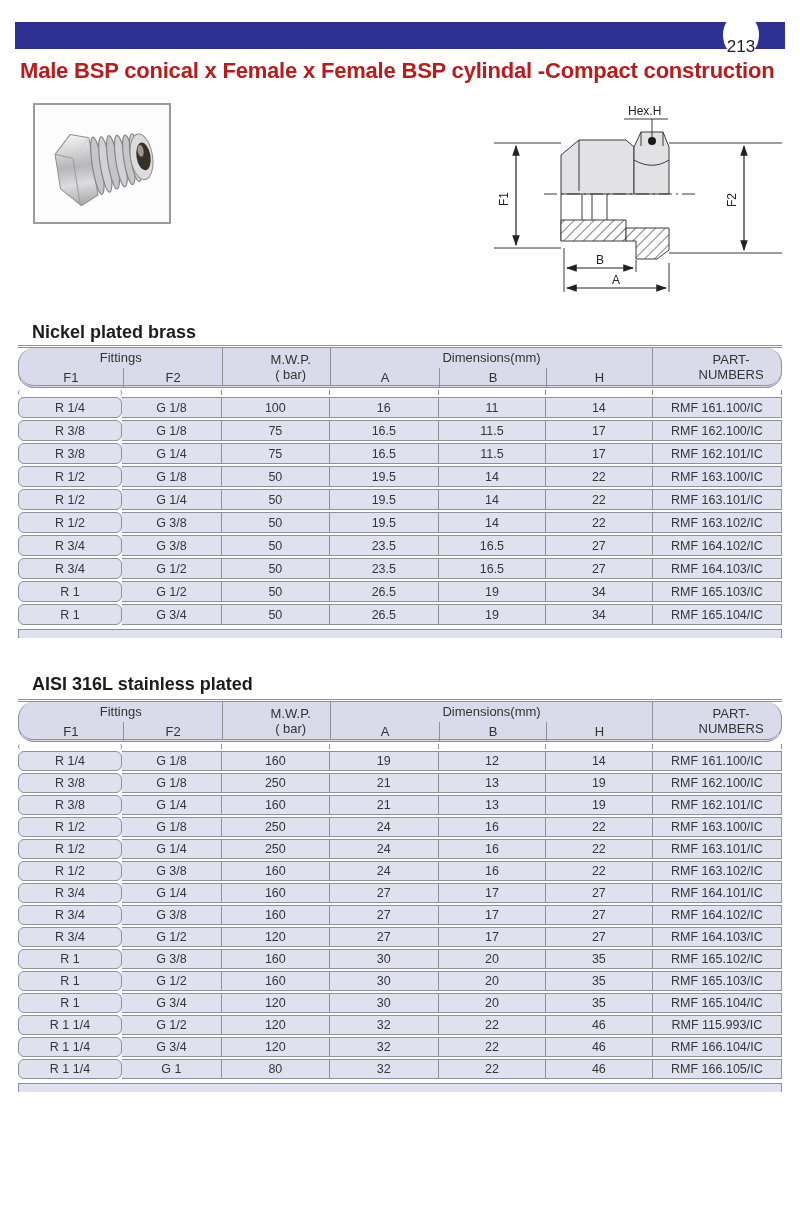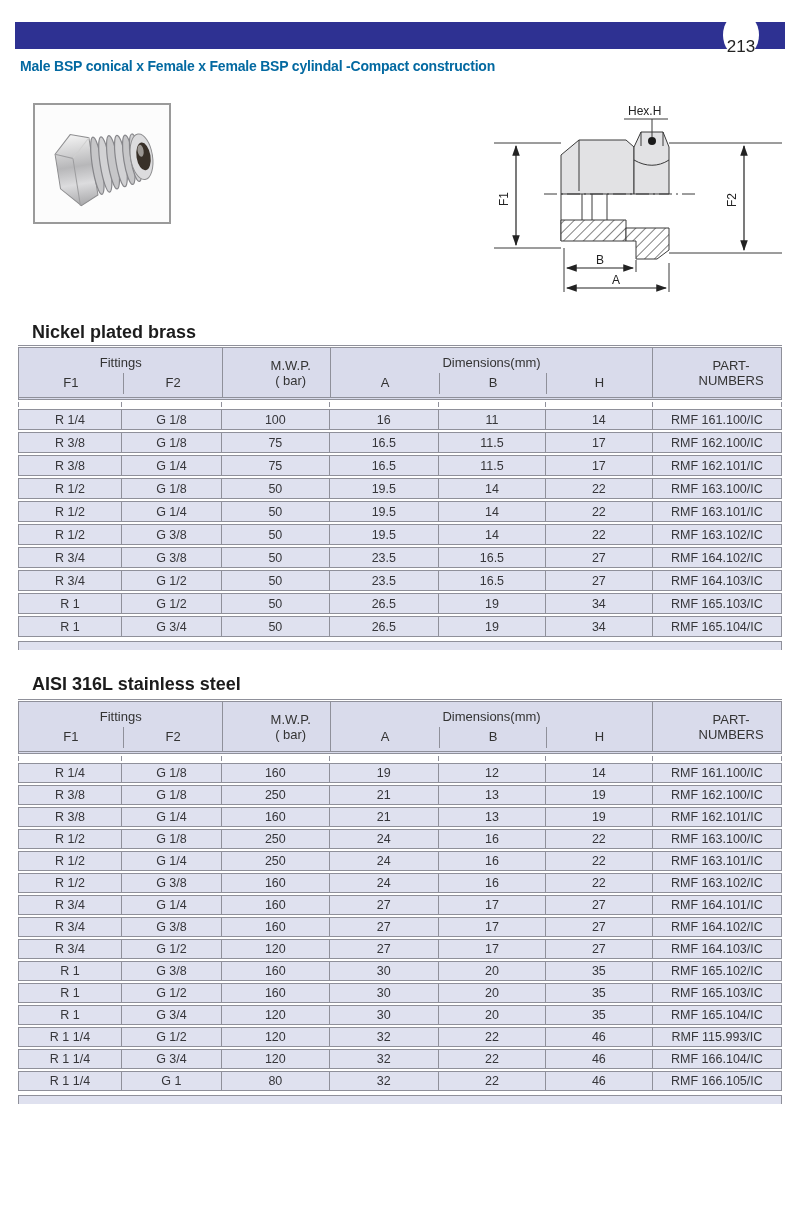--- a/index.html
+++ b/index.html
@@ -4,53 +4,53 @@
 <style>
   html,body{margin:0;padding:0;background:#fff;}
   body{width:800px;height:1225px;font-family:"Liberation Sans",sans-serif;color:#2c2c30;position:relative;overflow:hidden;}
   .page{position:absolute;inset:0;background:#ffffff;}
 
   
   .top-bar{position:absolute;left:15px;top:22px;width:770px;height:27px;background:var(--accent,#2e3192);}
   .page-badge{position:absolute;left:708px;top:-9px;width:36px;height:44px;background:#ffffff;border-radius:50%;
     display:flex;align-items:flex-end;justify-content:center;font-size:17px;color:#222;}
 
-  .page-title{position:absolute;left:20px;top:58px;width:770px;font-size:14px;font-weight:bold;color:#0369a1;letter-spacing:-0.2px;}
+  .page-title{position:absolute;left:20px;top:58px;width:770px;font-size:22px;font-weight:bold;color:#b91c1c;letter-spacing:-0.2px;}
 
   
   .photo-box{position:absolute;left:33px;top:103px;width:138px;height:121px;border:2px solid #9a9a9a;background:#fcfcfc;box-sizing:border-box;}
 
   
   .diagram{position:absolute;left:486px;top:100px;width:308px;height:215px;}
 
   
   .section-title{position:absolute;font-size:18px;font-weight:bold;color:#1c1c1c;margin:12px;}
   .section-title.s1{left:20px;top:310px;}
   .section-title.s2{left:20px;top:662px;}
 
   
   .tbl-wrap{position:absolute;left:18px;width:764px;border-top:3px double var(--border_gray,#8f909a);}
   .tbl-wrap.t1{top:345px;}
   .tbl-wrap.t2{top:699px;}
 
   .thead{display:flex;background:var(--header_bg,#d9dbeb);border-left:1px solid var(--border_gray,#8f909a);
-    border-right:1px solid var(--border_gray,#8f909a);border-bottom:3px double var(--border_gray,#8f909a);box-sizing:border-box;height:52px;}
+    border-right:1px solid var(--border_gray,#8f909a);border-bottom:3px double var(--border_gray,#8f909a);box-sizing:border-box;height:40px;border-radius:16px;}
   .hcell{box-sizing:border-box;display:flex;flex-direction:column;justify-content:center;text-align:center;font-size:13px;color:#333;}
   .hcell + .hcell{border-left:1px solid var(--border_gray,#8f909a);}
   .hcell .hline1{height:21px;line-height:21px;}
   .hsub{display:flex;height:21px;}
   .hsub span{display:block;box-sizing:border-box;line-height:19px;font-size:13px;}
   .hsub span + span{border-left:1px solid var(--border_gray,#8f909a);}
   .hcell.single div{line-height:15px;margin-left:28px;}
 
   table.spec{width:100%;table-layout:fixed;border-collapse:separate;border-spacing:0 2px;margin:0;}
   table.spec td{background:var(--row_bg,#dfe1ef);border-top:1px solid var(--border_gray,#8f909a);
     border-bottom:1px solid var(--border_gray,#8f909a);border-right:1px solid var(--border_gray,#8f909a);
     text-align:center;font-size:12.5px;color:#36363a;padding:0 2px;overflow:hidden;white-space:nowrap;}
-  table.spec td:first-child{border-left:1px solid var(--border_gray,#8f909a);}
+  table.spec td:first-child{border-left:1px solid var(--border_gray,#8f909a);border-radius:6px;}
   .t1 table.spec td{height:19px;}
   .t2 table.spec td{height:18px;}
   tr.spacer-row td{background:#fff;height:5px !important;border-top:none;border-bottom:none;}
   .tfoot{height:8px;background:var(--row_bg,#dfe1ef);border-top:1px solid var(--border_gray,#8f909a);
     border-left:1px solid var(--border_gray,#8f909a);border-right:1px solid var(--border_gray,#8f909a);margin-top:2px;}
 
   svg text{font-family:"Liberation Sans",sans-serif;}
 </style>
 </head>
 <body>
@@ -283,21 +283,21 @@
             <td>26.5</td>
             <td>19</td>
             <td>34</td>
             <td>RMF 165.104/IC</td>
           </tr>
         </tbody>
     </table>
     <div class="tfoot"></div>
   </div>
 
-  <h2 class="section-title s2">AISI 316L stainless steel</h2>
+  <h2 class="section-title s2">AISI 316L stainless plated</h2>
 
   <div class="tbl-wrap t2">
     <div class="thead">
       <div class="hcell group" style="width:26.7%">
         <div class="hline1">Fittings</div>
         <div class="hsub">
           <span style="width:51%">F1</span>
           <span style="width:49%">F2</span>
         </div>
       </div>

